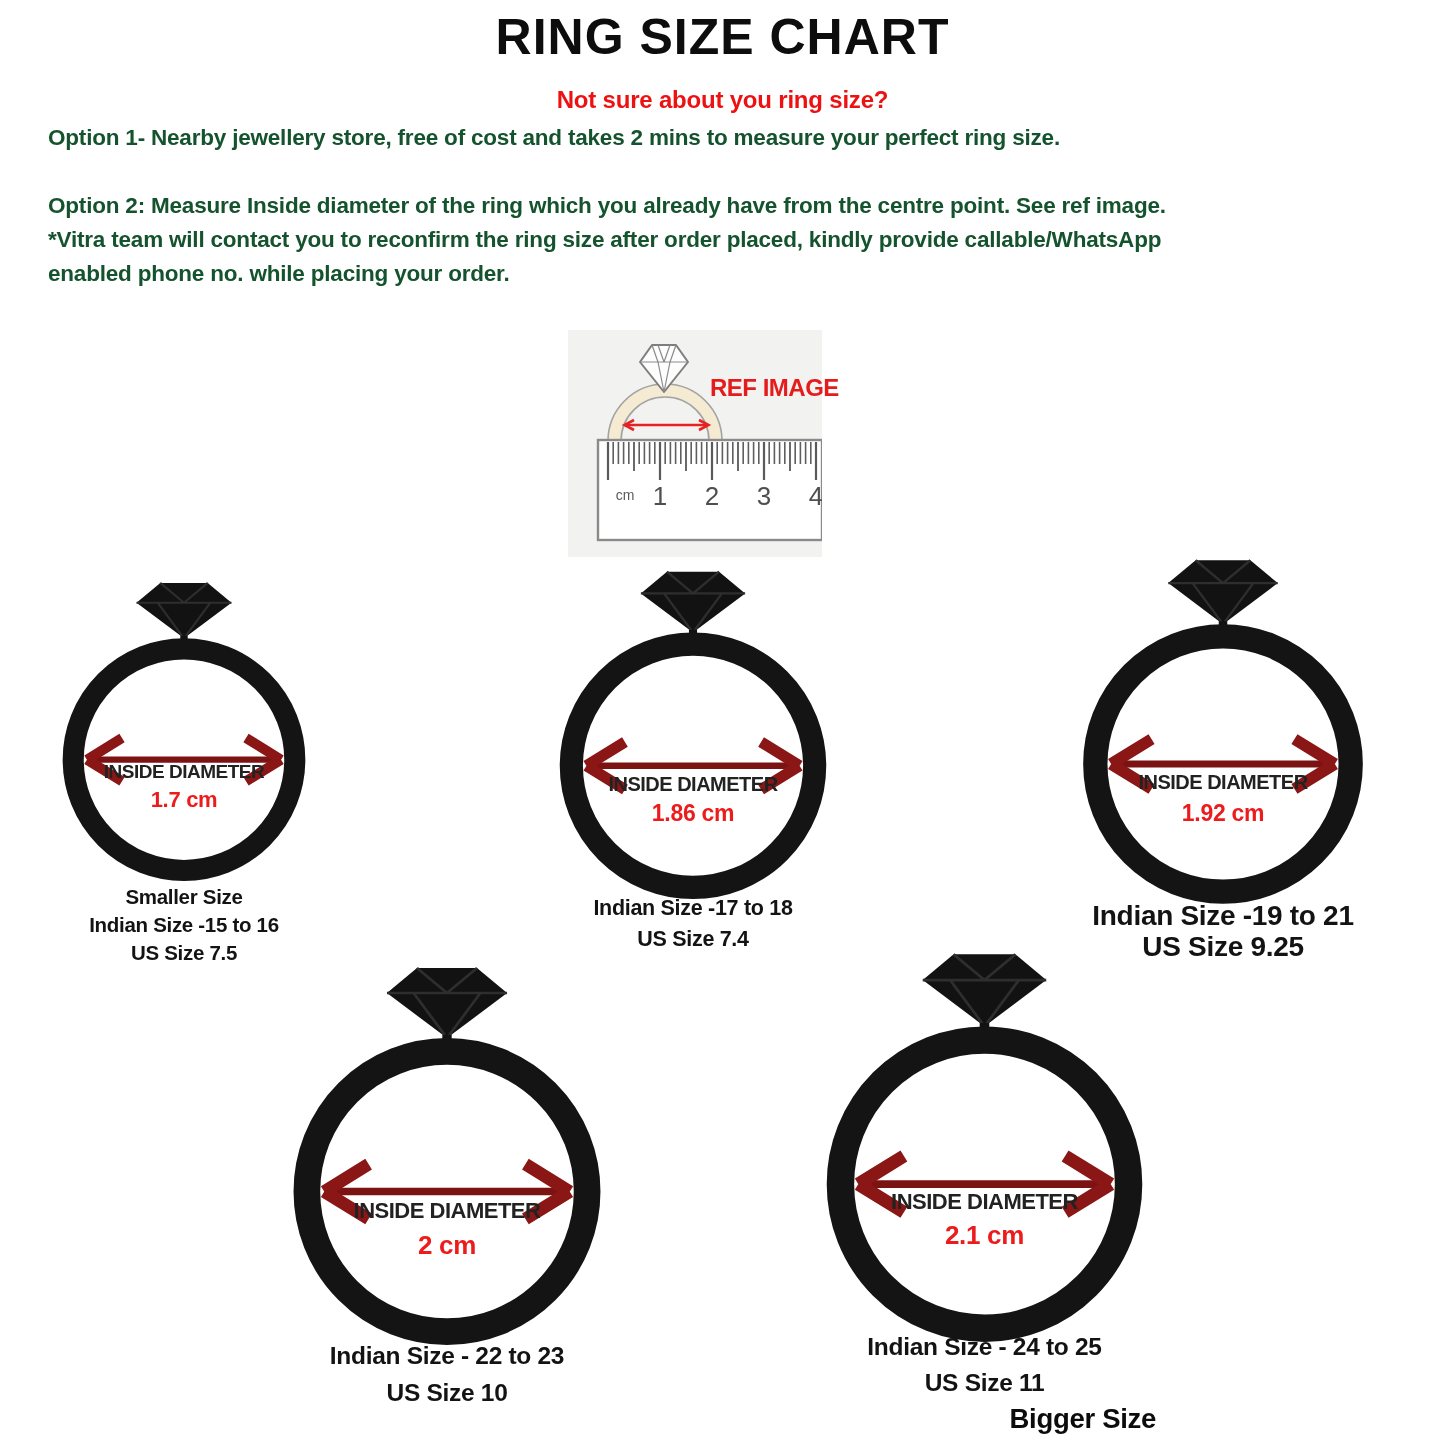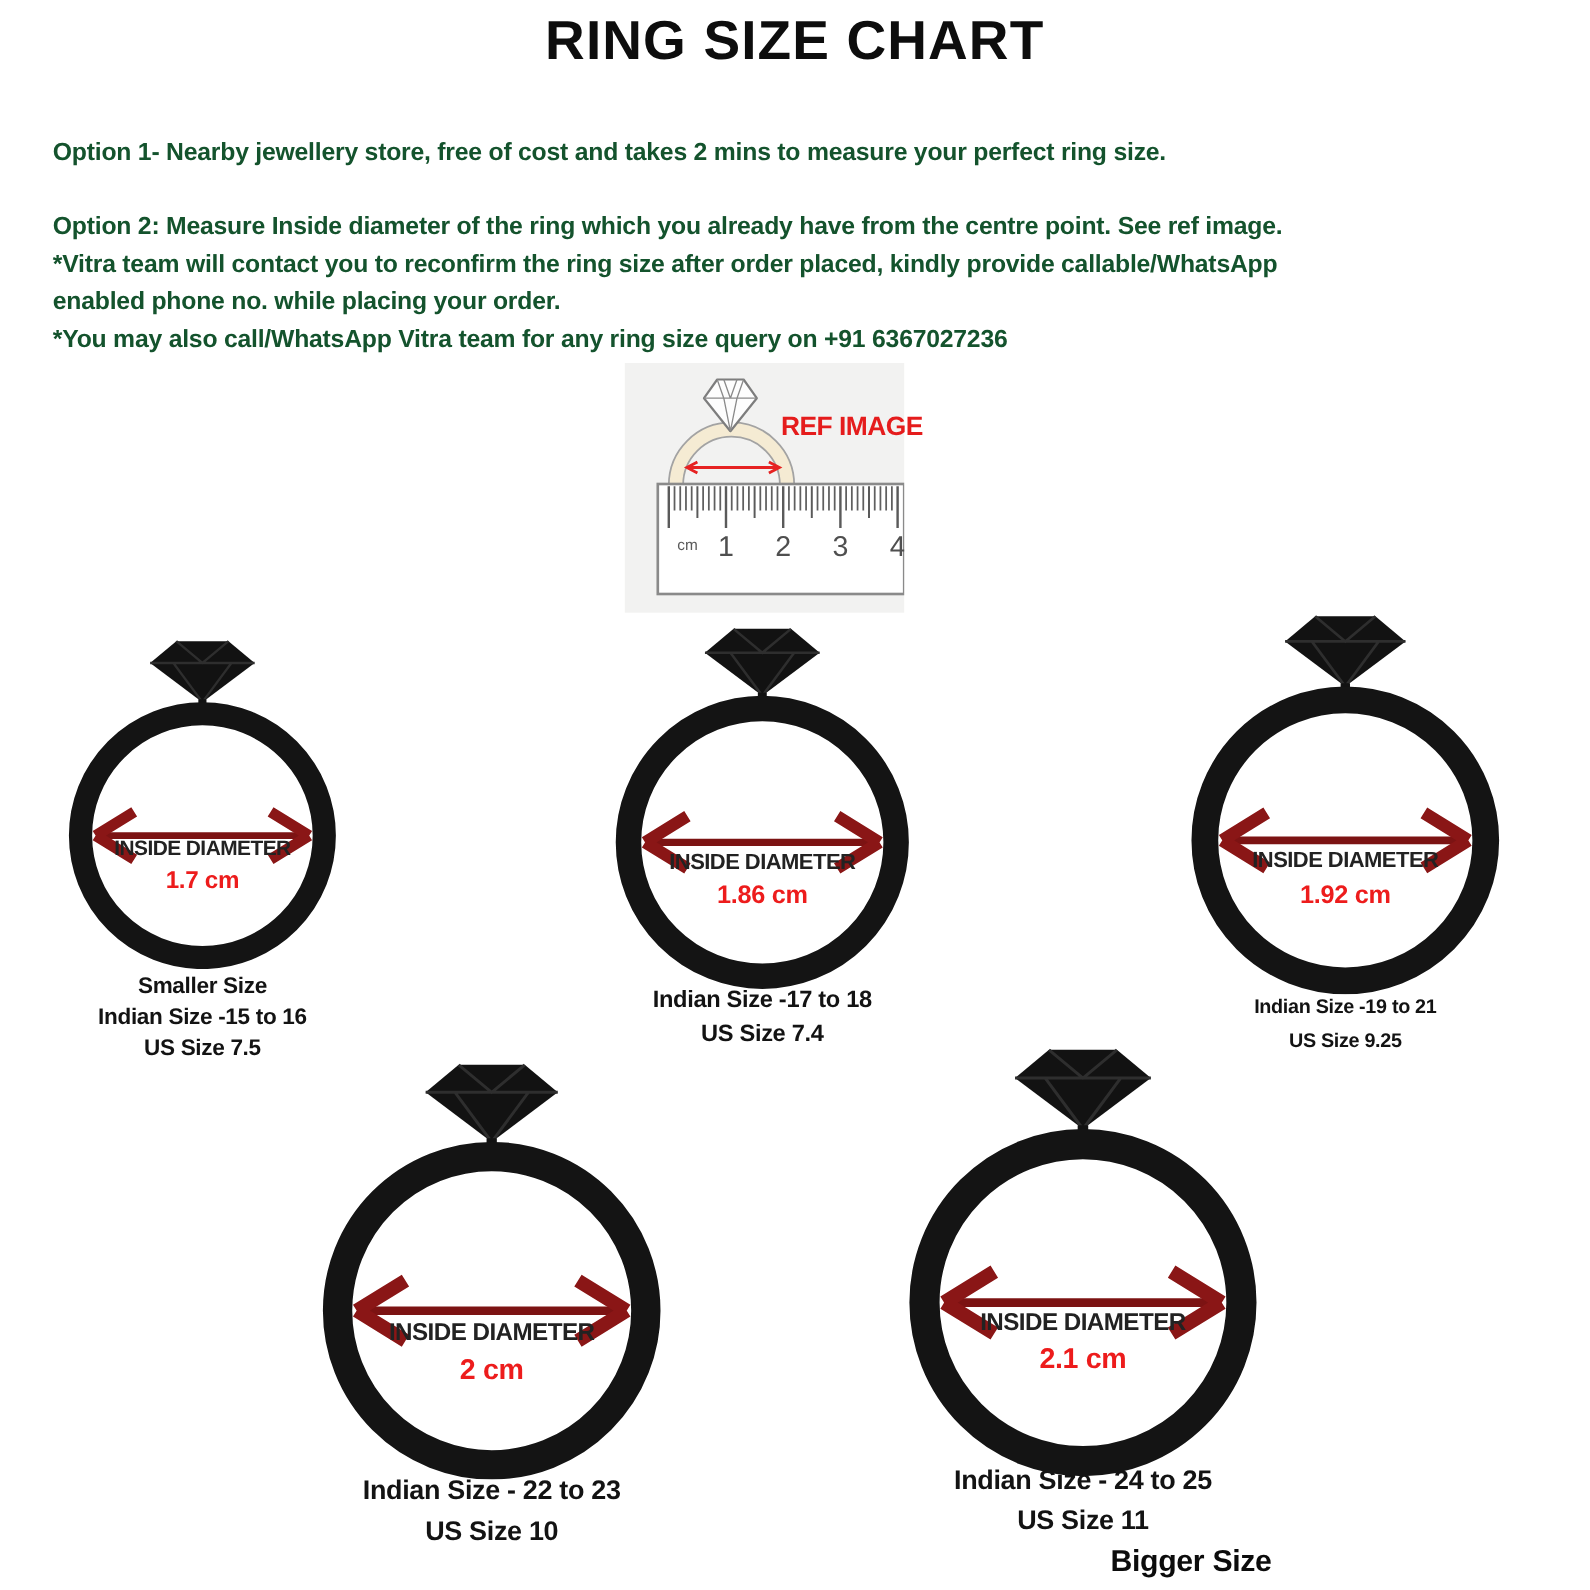--- a/index.html
+++ b/index.html
@@ -60,27 +60,27 @@
       <circle cx="50" cy="70" r="42" fill="none" stroke="#141414" stroke-width="8"></circle>
       <line x1="13.5" y1="70" x2="86.5" y2="70" stroke="#7c1313" stroke-width="2.3"></line>
       <path d="M13.2,70 L26.5,61.8 M13.2,70 L26.5,78.2 M86.8,70 L73.5,61.8 M86.8,70 L73.5,78.2" stroke="#8a1616" stroke-width="3.8" fill="none"></path>
     </g>
   </defs>
 </svg>
 
 <div class="page">
 
   <h1 class="title">RING SIZE CHART</h1>
+  <div class="subtitle">Not sure about you ring size?</div>
 
   <div class="intro">
     <div class="gap-after">Option 1- Nearby jewellery store, free of cost and takes 2 mins to measure your perfect ring size.</div>
     <div>Option 2: Measure Inside diameter of the ring which you already have from the centre point. See ref image.</div>
     <div>*Vitra team will contact you to reconfirm the ring size after order placed, kindly provide callable/WhatsApp</div>
     <div>enabled phone no. while placing your order.</div>
-    <div>*You may also call/WhatsApp Vitra team for any ring size query on +91 6367027236</div>
   </div>
 
   <div class="ref-box">
     <svg width="254" height="227" viewBox="0 0 254 227">
 
       <circle cx="97" cy="111" r="50.5" fill="none" stroke="#f5ebd3" stroke-width="13"></circle>
       <circle cx="97" cy="111" r="57" fill="none" stroke="#a3a3a3" stroke-width="1.6"></circle>
       <circle cx="97" cy="111" r="44" fill="none" stroke="#a3a3a3" stroke-width="1.6"></circle>
 
       <g>
@@ -141,21 +141,21 @@
   </div>
 
   <div class="ring" style="left:1071px;top:551px;width:304px;">
     <div class="ring-visual" style="height:353px;">
       <svg viewBox="0 0 100 116">
           <use href="#ringSym"></use>
         </svg>
       <div class="inside-label" style="top:220px;font-size:20px;">INSIDE DIAMETER</div>
       <div class="dia-value" style="top:249px;font-size:23px;">1.92 cm</div>
     </div>
-    <div class="captions" style="font-size:18px;line-height:31px;margin-top:-4px;">
+    <div class="captions" style="font-size:28px;line-height:31px;margin-top:-4px;">
       <div>Indian Size -19 to 21</div>
       <div>US Size 9.25</div>
     </div>
   </div>
 
   <div class="ring" style="left:280px;top:958px;width:334px;">
     <div class="ring-visual" style="height:387px;">
       <svg viewBox="0 0 100 116">
           <use href="#ringSym"></use>
         </svg>

